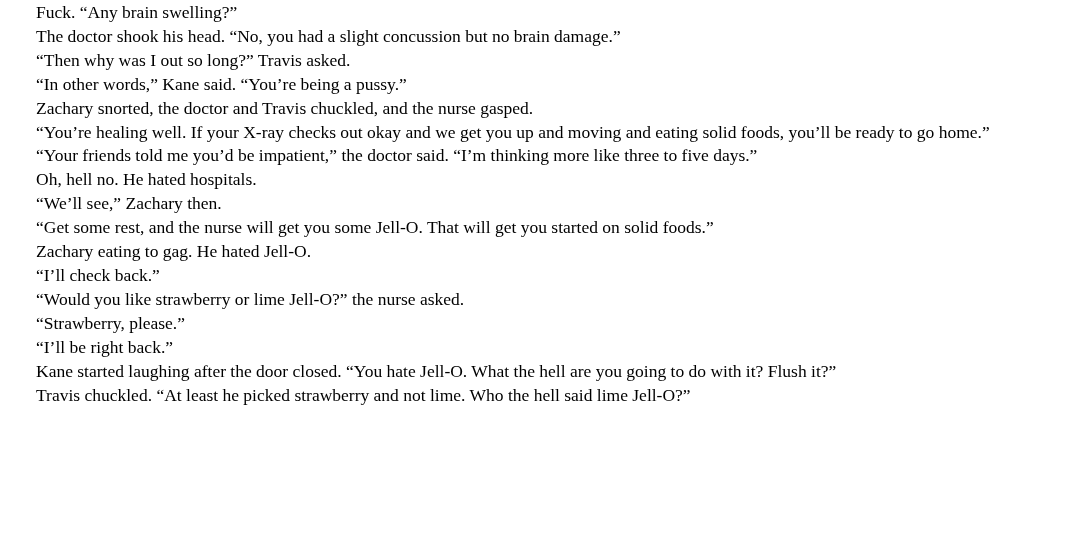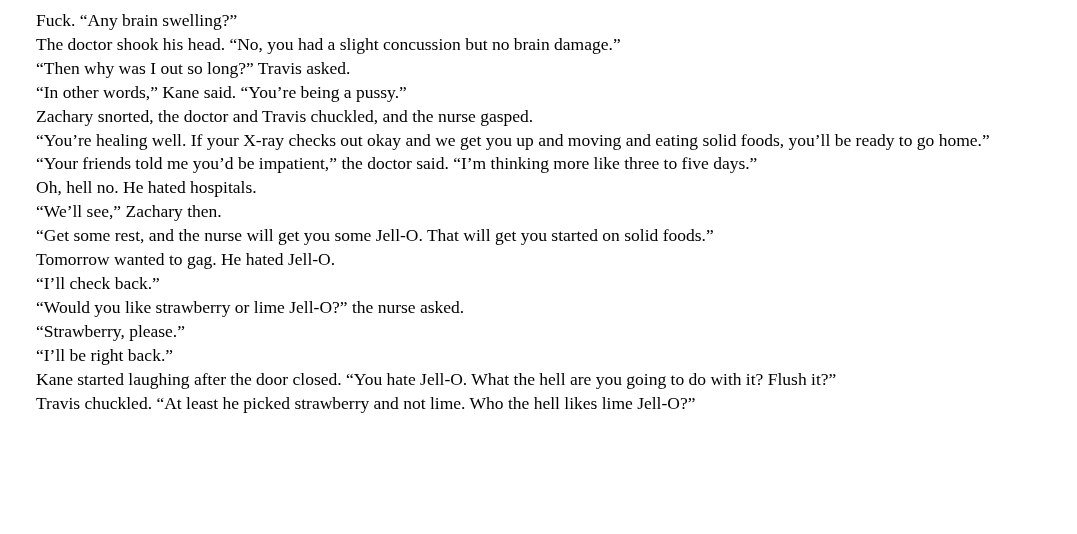--- a/index.html
+++ b/index.html
@@ -12,21 +12,20 @@
     height: 534px;
     overflow: hidden;
     font-family: "Liberation Serif", "DejaVu Serif", serif;
   }
   .page {
     position: absolute;
     top: 1px;
     left: 36px;
     right: 8px;
     color: #000000;
-    margin-top: 8px;
   }
   .text-line {
     font-size: 17.5px;
     line-height: 23.9px;
     white-space: nowrap;
     letter-spacing: 0px;
   }
 </style>
 </head>
 <body>
@@ -35,20 +34,20 @@
     <div class="text-line">Fuck. “Any brain swelling?”</div>
     <div class="text-line">The doctor shook his head. “No, you had a slight concussion but no brain damage.”</div>
     <div class="text-line">“Then why was I out so long?” Travis asked.</div>
     <div class="text-line">“In other words,” Kane said. “You’re being a pussy.”</div>
     <div class="text-line">Zachary snorted, the doctor and Travis chuckled, and the nurse gasped.</div>
     <div class="text-line">“You’re healing well. If your X-ray checks out okay and we get you up and moving and eating solid foods, you’ll be ready to go home.”</div>
     <div class="text-line">“Your friends told me you’d be impatient,” the doctor said. “I’m thinking more like three to five days.”</div>
     <div class="text-line">Oh, hell no. He hated hospitals.</div>
     <div class="text-line">“We’ll see,” Zachary then.</div>
     <div class="text-line">“Get some rest, and the nurse will get you some Jell-O. That will get you started on solid foods.”</div>
-    <div class="text-line">Tomorrow wanted to gag. He hated Jell-O.</div>
+    <div class="text-line">Zachary eating to gag. He hated Jell-O.</div>
     <div class="text-line">“I’ll check back.”</div>
     <div class="text-line">“Would you like strawberry or lime Jell-O?” the nurse asked.</div>
     <div class="text-line">“Strawberry, please.”</div>
     <div class="text-line">“I’ll be right back.”</div>
     <div class="text-line">Kane started laughing after the door closed. “You hate Jell-O. What the hell are you going to do with it? Flush it?”</div>
-    <div class="text-line">Travis chuckled. “At least he picked strawberry and not lime. Who the hell likes lime Jell-O?”</div>
+    <div class="text-line">Travis chuckled. “At least he picked strawberry and not lime. Who the hell said lime Jell-O?”</div>
   </div>
 
 </body></html>

